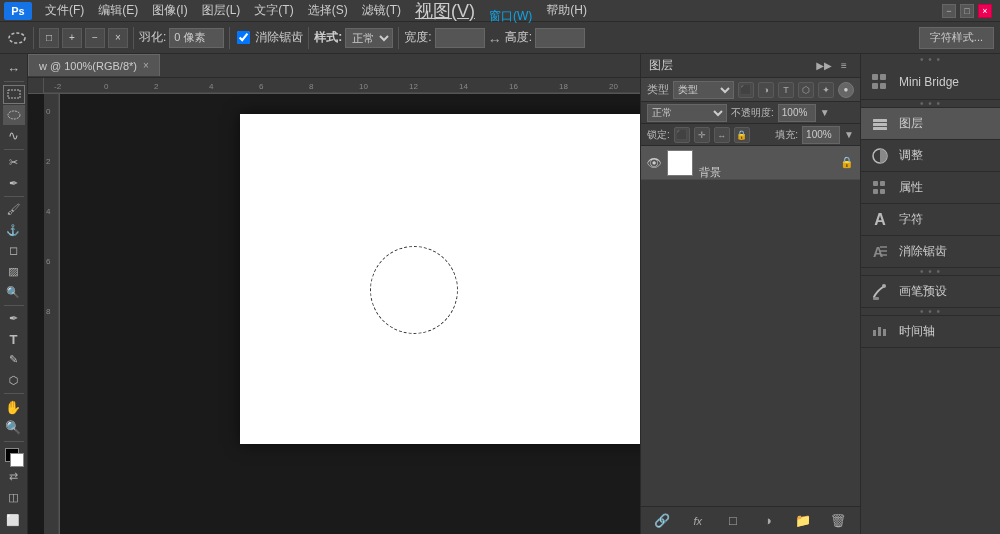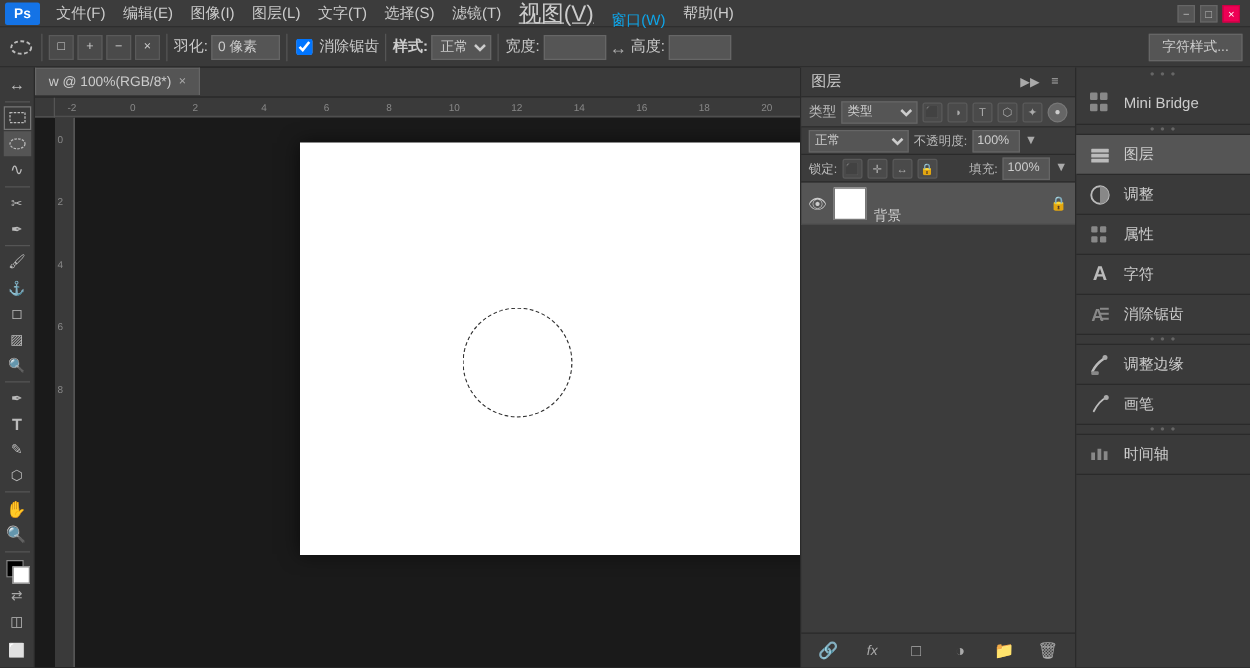--- a/index.html
+++ b/index.html
@@ -327,32 +327,23 @@
     </div>
 
     <div style="height:32px; display:flex; align-items:center; padding:0 8px; gap:8px; cursor:pointer; border-bottom:1px solid #2a2a2a;">
       <div style="width:22px;height:22px;display:flex;align-items:center;justify-content:center;flex-shrink:0;">
         <svg width="18" height="18" viewBox="0 0 18 18">
           <path d="M3 14 Q6 8 12 4" stroke="#bbb" stroke-width="2" fill="none" stroke-linecap="round"></path>
           <circle cx="13" cy="3" r="2" fill="#aaa"></circle>
           <rect x="2" y="14" width="6" height="3" rx="1" fill="#888"></rect>
         </svg>
       </div>
-      <span style="font-size:12px;color:#ccc;">调整边缘</span>
-    </div>
-
-    <div style="height:32px; display:flex; align-items:center; padding:0 8px; gap:8px; cursor:pointer; border-bottom:1px solid #2a2a2a;">
-      <div style="width:22px;height:22px;display:flex;align-items:center;justify-content:center;flex-shrink:0;">
-        <svg width="18" height="18" viewBox="0 0 18 18">
-          <path d="M4 14 Q8 6 14 3" stroke="#bbb" stroke-width="1.5" fill="none" stroke-linecap="round"></path>
-          <circle cx="14" cy="3" r="2" fill="#aaa"></circle>
-        </svg>
-      </div>
-      <span style="font-size:12px;color:#ccc;">画笔</span>
-    </div>
+      <span style="font-size:12px;color:#ccc;">画笔预设</span>
+    </div>
+
 
     <div style="height:8px; display:flex; align-items:center; justify-content:center; border-bottom:1px solid #2a2a2a;">
       <span style="color:#666; font-size:10px; letter-spacing:1px;">• • •</span>
     </div>
 
     <div style="height:32px; display:flex; align-items:center; padding:0 8px; gap:8px; cursor:pointer; border-bottom:1px solid #2a2a2a;">
       <div style="width:22px;height:22px;display:flex;align-items:center;justify-content:center;flex-shrink:0;">
         <svg width="18" height="18" viewBox="0 0 18 18">
           <rect x="2" y="7" width="3" height="6" fill="#888"></rect>
           <rect x="7" y="4" width="3" height="9" fill="#888"></rect>

